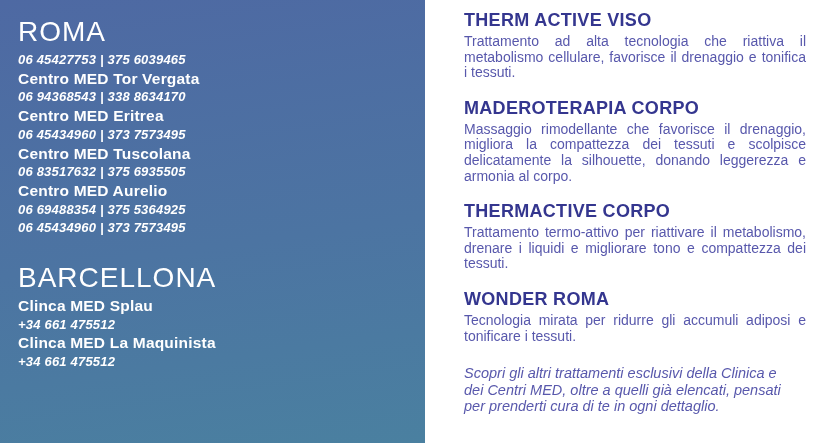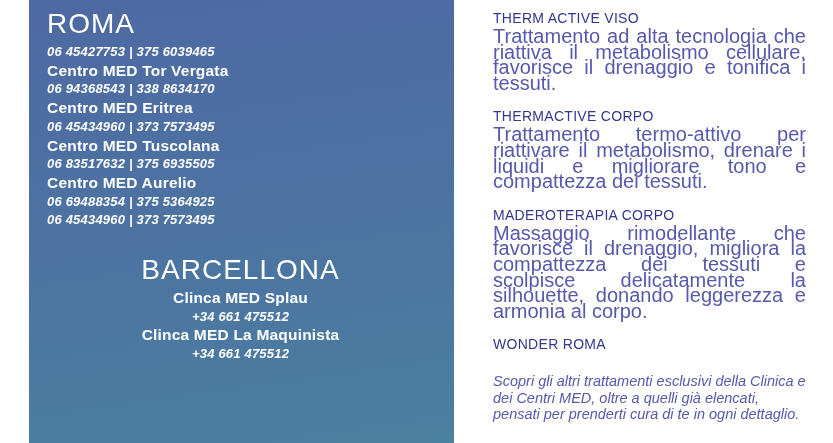--- a/index.html
+++ b/index.html
@@ -14,27 +14,26 @@
     overflow: hidden;
     display: flex;
     background: #ffffff;
   }
   
   .left-panel {
     width: 425px;
     min-width: 425px;
     height: 100%;
     box-sizing: border-box;
-    padding: 10px 20px 0 18px;
+    padding: 18px 20px 0 18px;
     background: linear-gradient(172deg, #4e69a3 0%, #4c74a2 55%, #4a80a0 100%);
     color: #ffffff;
-    margin-left: 29px;
   }
   .loc-section { margin: 0; }
-  .loc-section + .loc-section { margin-top: 26px; text-align: center; }
+  .loc-section + .loc-section { margin-top: 26px; }
   .city-title {
     font-size: 28px;
     font-weight: 300;
     letter-spacing: 1px;
     line-height: 1.0;
     margin: 0 0 5px 0;
     color: #ffffff;
   }
   .center-name {
     font-size: 15.5px;
@@ -52,28 +51,28 @@
   }
   
   .right-panel {
     flex: 1;
     box-sizing: border-box;
     padding: 10px 27px 0 39px;
     background: #ffffff;
   }
   .treatment { margin: 0 0 17px 0; }
   .treatment-title {
-    font-size: 14px;
-    font-weight: 400;
+    font-size: 18px;
+    font-weight: 700;
     letter-spacing: 0.3px;
     color: #34368f;
     margin: 0 0 3px 0;
   }
   .treatment-desc {
-    font-size: 20px;
+    font-size: 14px;
     color: #5858ac;
     line-height: 15.6px;
     text-align: justify;
     margin: 0;
   }
   .footer-note {
     font-size: 14.5px;
     font-style: italic;
     color: #5858ac;
     line-height: 16.5px;
@@ -111,27 +110,28 @@
       </div>
   </aside>
 
   <main class="right-panel">
     <div id="treatments-root">
         <section class="treatment">
           <h2 class="treatment-title">THERM ACTIVE VISO</h2>
           <p class="treatment-desc">Trattamento ad alta tecnologia che riattiva il metabolismo cellulare, favorisce il drenaggio e tonifica i tessuti.</p>
         </section>
         <section class="treatment">
+          <h2 class="treatment-title">MADEROTERAPIA CORPO</h2>
+          <p class="treatment-desc">Massaggio rimodellante che favorisce il drenaggio, migliora la compattezza dei tessuti e scolpisce delicatamente la silhouette, donando leggerezza e armonia al corpo.</p>
+        </section>
+        <section class="treatment">
           <h2 class="treatment-title">THERMACTIVE CORPO</h2>
           <p class="treatment-desc">Trattamento termo-attivo per riattivare il metabolismo, drenare i liquidi e migliorare tono e compattezza dei tessuti.</p>
         </section>
         <section class="treatment">
-          <h2 class="treatment-title">MADEROTERAPIA CORPO</h2>
-          <p class="treatment-desc">Massaggio rimodellante che favorisce il drenaggio, migliora la compattezza dei tessuti e scolpisce delicatamente la silhouette, donando leggerezza e armonia al corpo.</p>
-        </section>
-        <section class="treatment">
           <h2 class="treatment-title">WONDER ROMA</h2>
+          <p class="treatment-desc">Tecnologia mirata per ridurre gli accumuli adiposi e tonificare i tessuti.</p>
         </section>
       </div>
     <p class="footer-note">Scopri gli altri trattamenti esclusivi della Clinica e dei Centri MED, oltre a quelli già elencati, pensati per prenderti cura di te in ogni dettaglio.</p>
   </main>
 
 </div>
 
 </body></html>

